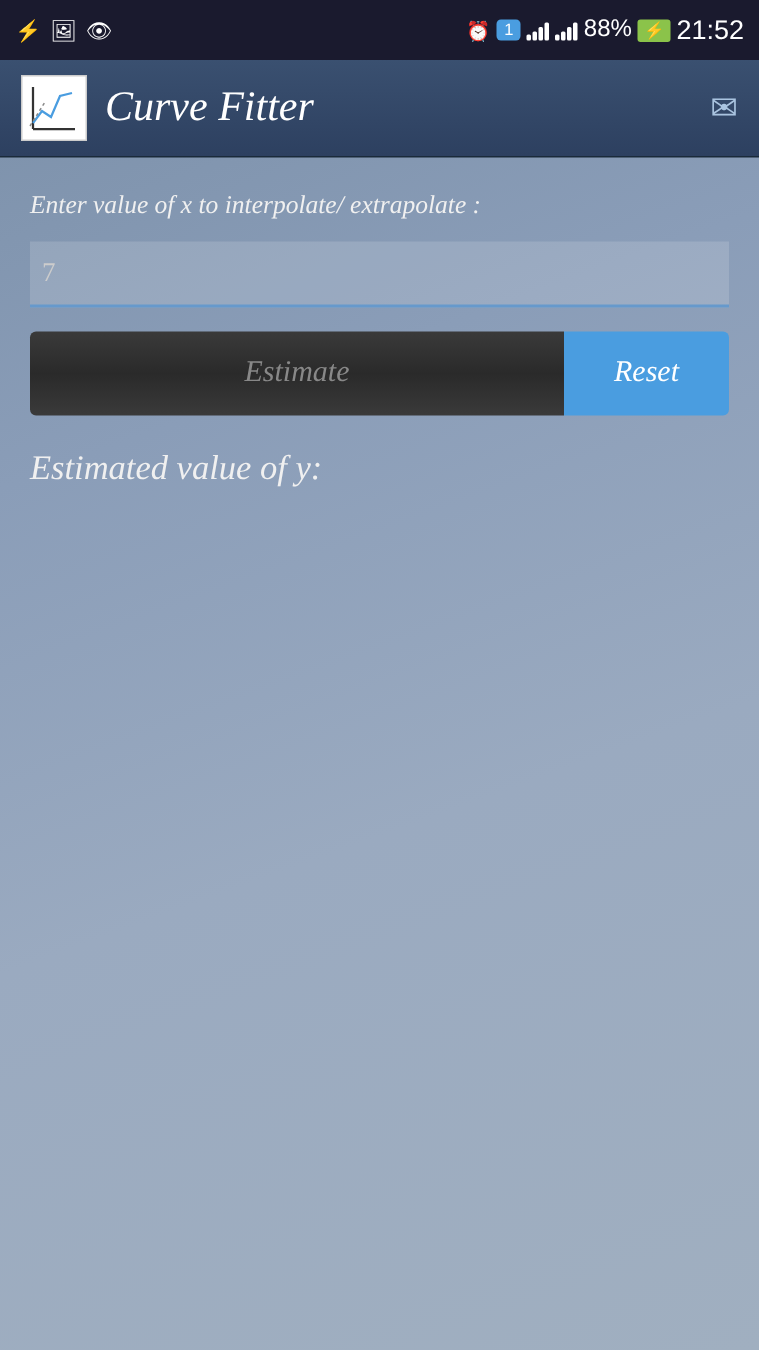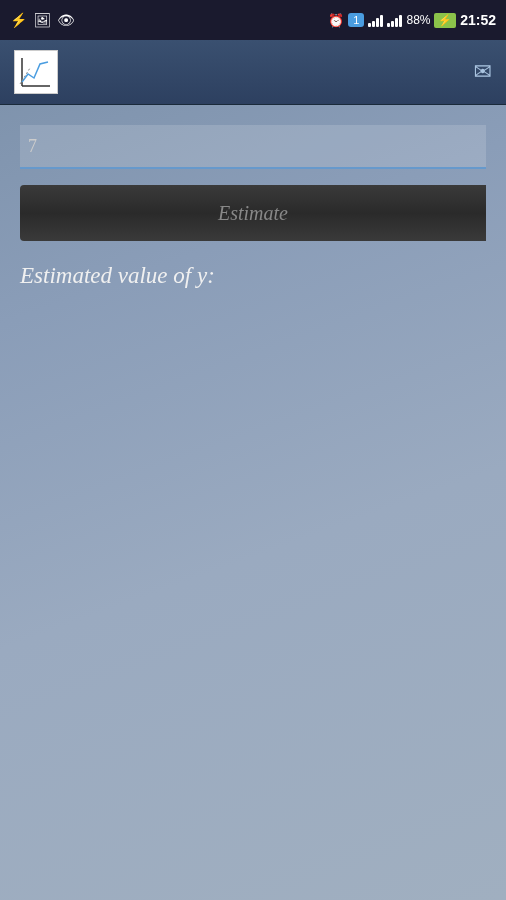--- a/index.html
+++ b/index.html
@@ -204,45 +204,48 @@
       <span class="signal-bar" style="height:6px;"></span>
       <span class="signal-bar" style="height:9px;"></span>
       <span class="signal-bar" style="height:12px;"></span>
     </span>
     <span class="signal-bars">
       <span class="signal-bar" style="height:4px;"></span>
       <span class="signal-bar" style="height:6px;"></span>
       <span class="signal-bar" style="height:9px;"></span>
       <span class="signal-bar" style="height:12px;"></span>
     </span>
-    <span style="font-size:12px;">88%</span>
+    <span style="font-size:16px;">88%</span>
     <span class="battery-icon">⚡</span>
-    <span style="font-size:14px;font-weight:bold;">21:52</span>
+    <span style="font-size:18px;font-weight:normal;">21:52</span>
   </div>
 </div>
 
 <div class="app-header">
   <div class="app-header-left">
     <div class="app-icon">
       <svg width="36" height="36" viewBox="0 0 36 36">
         <rect width="36" height="36" fill="white"></rect>
         <line x1="4" y1="32" x2="32" y2="32" stroke="#333" stroke-width="1.5"></line>
         <line x1="4" y1="4" x2="4" y2="32" stroke="#333" stroke-width="1.5"></line>
         <polyline points="4,28 10,20 16,24 22,10 30,8" fill="none" stroke="#4a9de0" stroke-width="1.5"></polyline>
         <line x1="2" y1="30" x2="12" y2="14" stroke="#888" stroke-width="1" stroke-dasharray="2,2"></line>
       </svg>
     </div>
+    <span class="app-title">Curve Fitter</span>
   </div>
   <span class="email-icon">✉</span>
 </div>
 
 <div class="main-content">
+  <div class="label-text">Enter value of x to interpolate/ extrapolate :</div>
 
   <input class="input-field" type="text" value="7" placeholder="7" style="">
 
   <div class="button-row">
     <button class="estimate-btn">Estimate</button>
+    <button class="reset-btn">Reset</button>
   </div>
 
   <div>
     <div class="result-text">Estimated value of  y:</div>
   </div>
 </div>
 
 </body></html>

